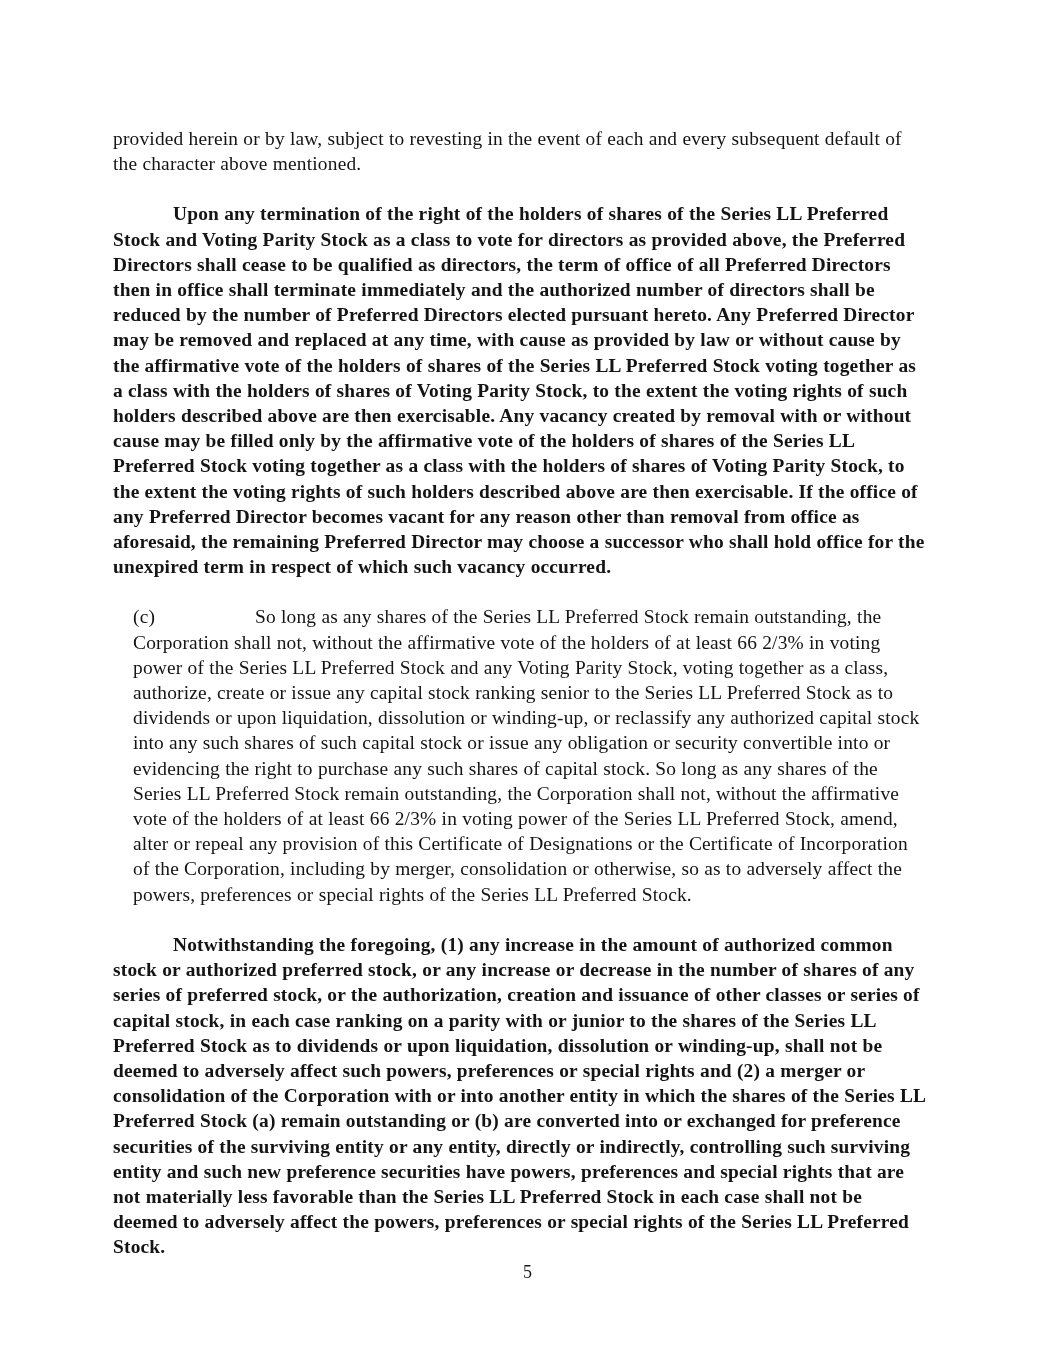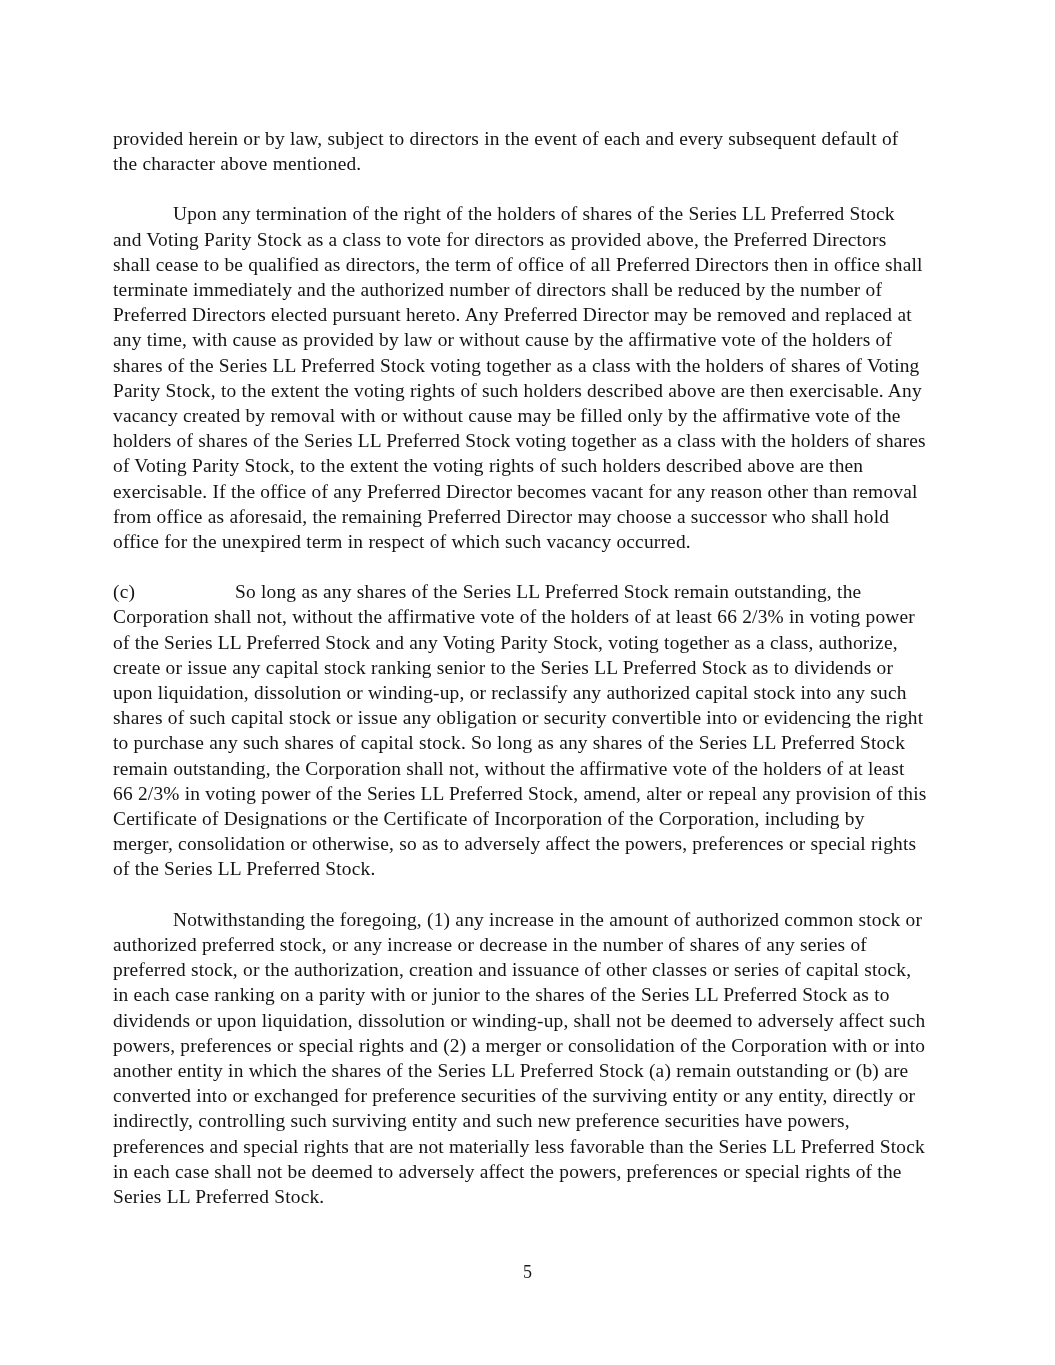--- a/index.html
+++ b/index.html
@@ -42,26 +42,28 @@
   }
 
   
   .para.flush {
     text-indent: 0;
   }
 
   
   .para.indent {
     text-indent: 60px;
+    font-weight: bold;
   }
 
   
   .para.clause {
     text-indent: 0;
     padding-left: 0;
+    margin-left: 20px;
   }
 
   .clause-marker {
     display: inline-block;
     width: 60px;
     text-indent: 0;
   }
 
   .clause-gap {
     display: inline-block;
@@ -79,21 +81,21 @@
     color: #1a1a1a;
   }
 </style>
 </head>
 <body>
 
 <div class="page">
 
   <div class="doc-body">
 
-    <p class="para flush">provided herein or by law, subject to directors in the event of each and every subsequent default of the character above mentioned.</p>
+    <p class="para flush">provided herein or by law, subject to revesting in the event of each and every subsequent default of the character above mentioned.</p>
 
     <p class="para indent">Upon any termination of the right of the holders of shares of the Series LL Preferred Stock and Voting Parity Stock as a class to vote for directors as provided above, the Preferred Directors shall cease to be qualified as directors, the term of office of all Preferred Directors then in office shall terminate immediately and the authorized number of directors shall be reduced by the number of Preferred Directors elected pursuant hereto.  Any Preferred Director may be removed and replaced at any time, with cause as provided by law or without cause by the affirmative vote of the holders of shares of the Series LL Preferred Stock voting together as a class with the holders of shares of Voting Parity Stock, to the extent the voting rights of such holders described above are then exercisable.  Any vacancy created by removal with or without cause may be filled only by the affirmative vote of the holders of shares of the Series LL Preferred Stock voting together as a class with the holders of shares of Voting Parity Stock, to the extent the voting rights of such holders described above are then exercisable.  If the office of any Preferred Director becomes vacant for any reason other than removal from office as aforesaid, the remaining Preferred Director may choose a successor who shall hold office for the unexpired term in respect of which such vacancy occurred.</p>
 
     <p class="para clause"><span class="clause-marker">(c)</span><span class="clause-gap"></span><span>So long as any shares of the Series LL Preferred Stock remain outstanding, the Corporation shall not, without the affirmative vote of the holders of at least 66 2/3% in voting power of the Series LL Preferred Stock and any Voting Parity Stock, voting together as a class, authorize, create or issue any capital stock ranking senior to the Series LL Preferred Stock as to dividends or upon liquidation, dissolution or winding-up, or reclassify any authorized capital stock into any such shares of such capital stock or issue any obligation or security convertible into or evidencing the right to purchase any such shares of capital stock.  So long as any shares of the Series LL Preferred Stock remain outstanding, the Corporation shall not, without the affirmative vote of the holders of at least 66 2/3% in voting power of the Series LL Preferred Stock, amend, alter or repeal any provision of this Certificate of Designations or the Certificate of Incorporation of the Corporation, including by merger, consolidation or otherwise, so as to adversely affect the powers, preferences or special rights of the Series LL Preferred Stock.</span></p>
 
     <p class="para indent">Notwithstanding the foregoing, (1) any increase in the amount of authorized common stock or authorized preferred stock, or any increase or decrease in the number of shares of any series of preferred stock, or the authorization, creation and issuance of other classes or series of capital stock, in each case ranking on a parity with or junior to the shares of the Series LL Preferred Stock as to dividends or upon liquidation, dissolution or winding-up, shall not be deemed to adversely affect such powers, preferences or special rights and (2) a merger or consolidation of the Corporation with or into another entity in which the shares of the Series LL Preferred Stock (a) remain outstanding or (b) are converted into or exchanged for preference securities of the surviving entity or any entity, directly or indirectly, controlling such surviving entity and such new preference securities have powers, preferences and special rights that are not materially less favorable than the Series LL Preferred Stock in each case shall not be deemed to adversely affect the powers, preferences or special rights of the Series LL Preferred Stock.</p>
 
   </div>
 
   <div class="page-number">5</div>

